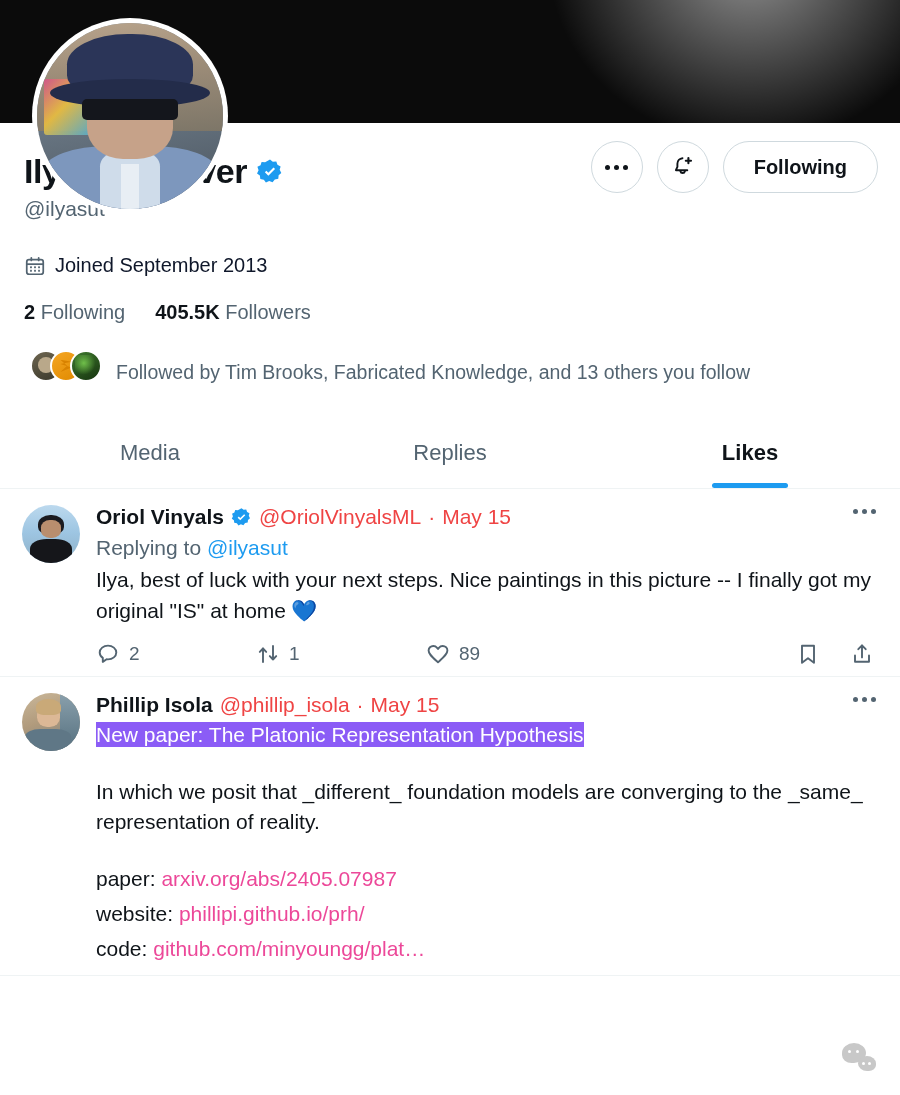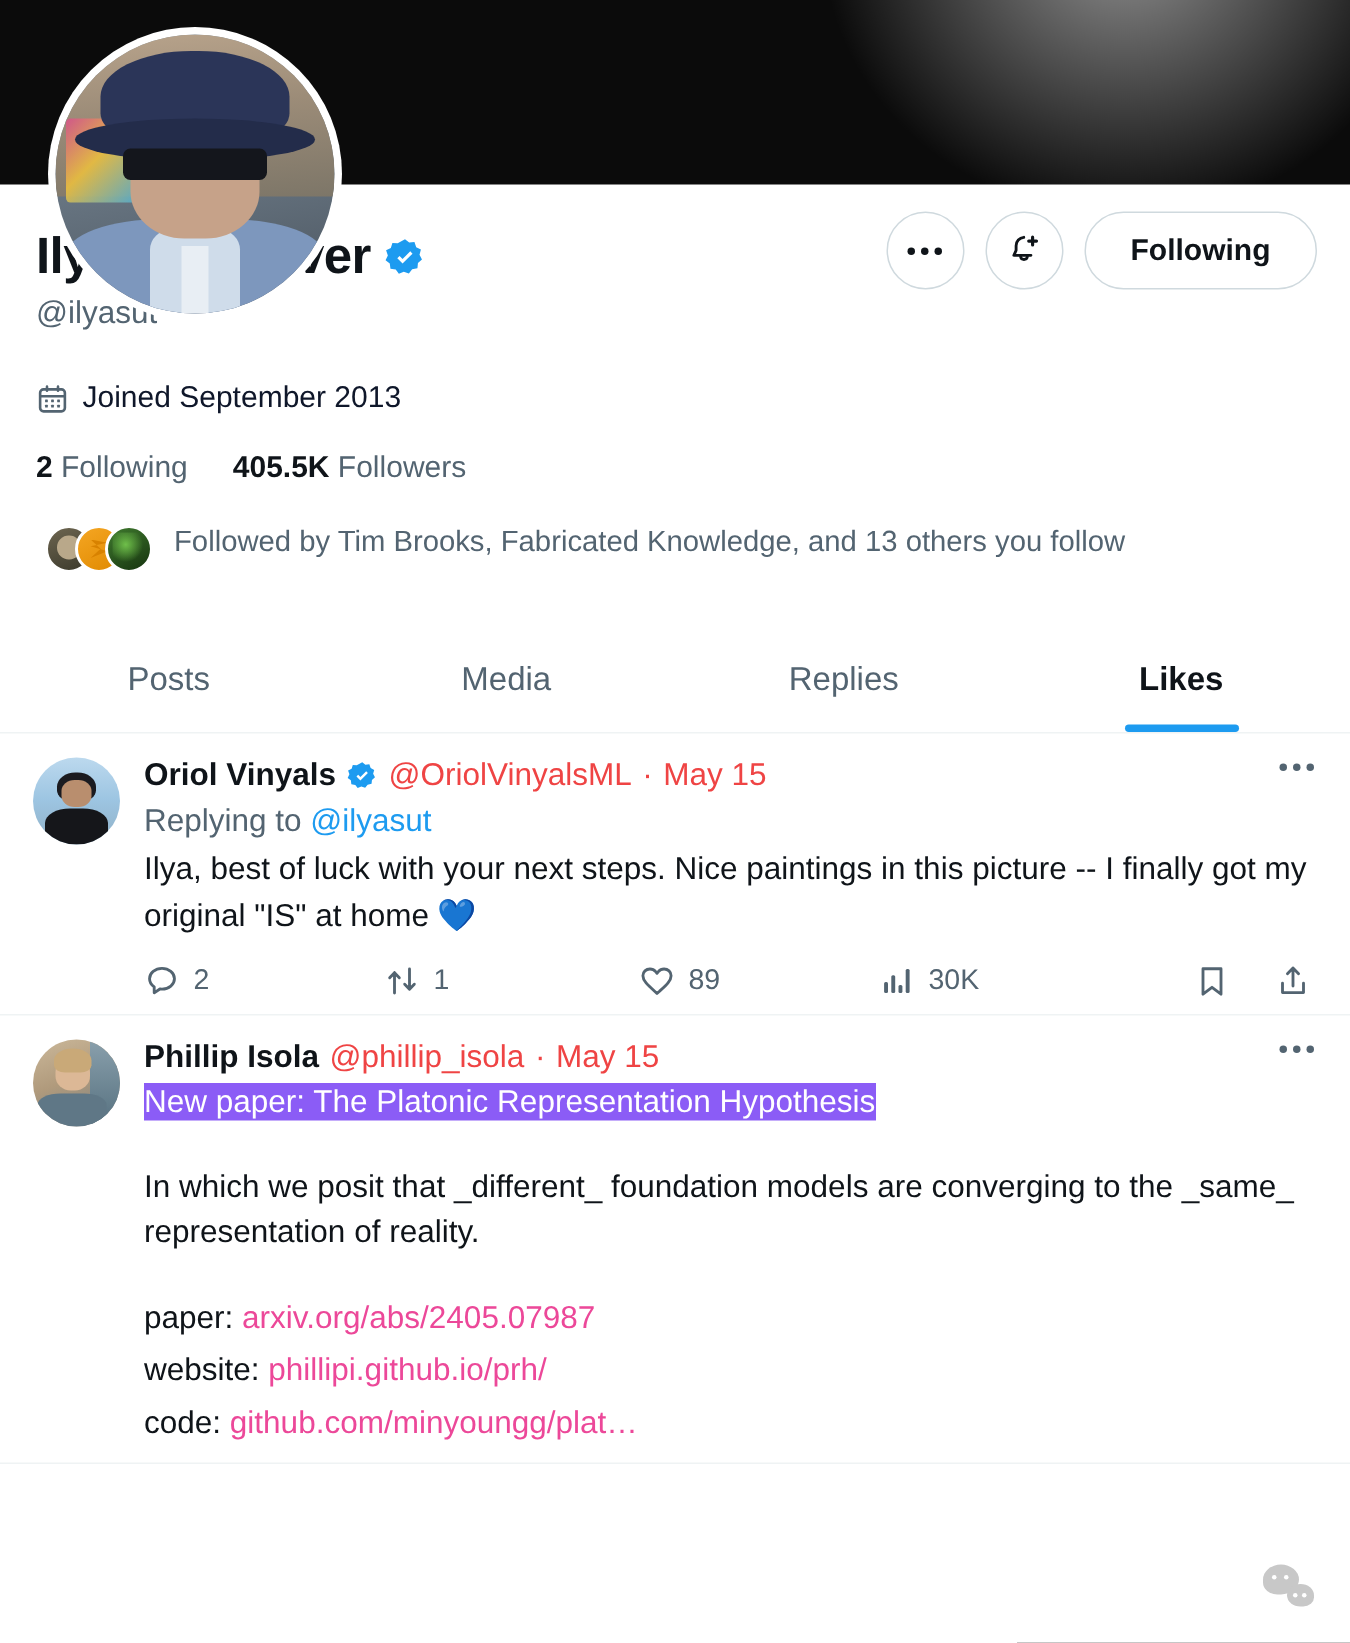--- a/index.html
+++ b/index.html
@@ -97,21 +97,21 @@
   .display-name { font-size:34px; font-weight:800; letter-spacing:-.4px; line-height:1.1; }
   .handle { font-size:21px; color:#536471; margin-top:7px; }
 
   .joined { display:flex; align-items:center; gap:9px; margin-top:33px;
             font-size:20px; color:#0f172a; }
   .cal-icon { width:22px; height:22px; flex:none; }
 
   .counts { display:flex; gap:30px; margin-top:24px; font-size:20px; color:#536471; }
   .counts b { color:#0f1419; font-weight:700; }
 
-  .followed-by { display:flex; align-items:flex-start; gap:14px; margin-top:26px; padding-left:6px; }
+  .followed-by { display:flex; align-items:flex-end; gap:14px; margin-top:26px; padding-left:6px; }
   .face-stack { display:flex; position:relative; height:34px; }
   .face { width:32px; height:32px; border-radius:50%; border:2px solid #fff;
           position:relative; overflow:hidden; }
   .face:nth-child(2) { margin-left:-12px; }
   .face:nth-child(3) { margin-left:-12px; }
   .f1 { background:linear-gradient(160deg,#6d6550,#3c3a2c); }
   .f1::after { content:""; position:absolute; left:22%; top:18%; width:56%; height:56%;
                border-radius:50%; background:#b9a88a; }
   .f2 { background:linear-gradient(150deg,#f5a623,#e08a00); }
   .f2::after { content:""; position:absolute; left:30%; top:26%; width:40%; height:44%;
@@ -268,23 +268,20 @@
       <span class="face f1"></span>
       <span class="face f2"></span>
       <span class="face f3"></span>
     </span>
     <span class="followed-text">Followed by Tim Brooks, Fabricated Knowledge, and 13 others you follow</span>
   </div>
 </div>
 
 <div class="tabs">
   <div class="tab">
-    <span>Posts</span>
-  </div>
-  <div class="tab">
     <span>Media</span>
   </div>
   <div class="tab">
     <span>Replies</span>
   </div>
   <div class="tab active">
     <span>Likes</span>
     <span class="tab-underline"></span>
   </div>
 </div>
@@ -332,31 +329,20 @@
           <path d="M7 20V6.5M7 6.5L3.8 9.9M7 6.5l3.2 3.4M17 4v13.5M17 17.5l3.2-3.4M17 17.5l-3.2-3.4" fill="none" stroke="#536471" stroke-width="1.9" stroke-linecap="round" stroke-linejoin="round"></path>
         </svg>
         <span>1</span>
       </div>
       <div class="t-act a-like">
         <svg class="ico" viewBox="0 0 24 24">
           <path d="M12 20.3l-1.4-1.3C5.6 14.5 2.6 11.8 2.6 8.5 2.6 5.9 4.7 4 7.3 4c1.5 0 2.9.7 3.8 1.8l.9 1.1.9-1.1C13.8 4.7 15.2 4 16.7 4c2.6 0 4.7 1.9 4.7 4.5 0 3.3-3 6-7.9 10.5z" fill="none" stroke="#536471" stroke-width="1.9" stroke-linejoin="round"></path>
         </svg>
         <span>89</span>
       </div>
-      <div class="t-act a-views">
-        <svg class="ico" viewBox="0 0 24 24">
-          <g fill="#536471">
-            <rect x="3.4" y="12.6" width="2.6" height="7.4" rx="1"></rect>
-            <rect x="8.2" y="8.2" width="2.6" height="11.8" rx="1"></rect>
-            <rect x="13" y="14.6" width="2.6" height="5.4" rx="1"></rect>
-            <rect x="17.8" y="4" width="2.6" height="16" rx="1"></rect>
-          </g>
-        </svg>
-        <span>30K</span>
-      </div>
       <div class="a-right">
         <svg class="ico" viewBox="0 0 24 24">
           <path d="M6 3.8h12v17l-6-4.6-6 4.6z" fill="none" stroke="#536471" stroke-width="1.9" stroke-linejoin="round"></path>
         </svg>
         <svg class="ico" viewBox="0 0 24 24">
           <path d="M12 3.4v12M12 3.4L8.3 7.2M12 3.4l3.7 3.8" fill="none" stroke="#536471" stroke-width="1.9" stroke-linecap="round" stroke-linejoin="round"></path>
           <path d="M5 13.5v6.2h14v-6.2" fill="none" stroke="#536471" stroke-width="1.9" stroke-linecap="round" stroke-linejoin="round"></path>
         </svg>
       </div>
     </div>

